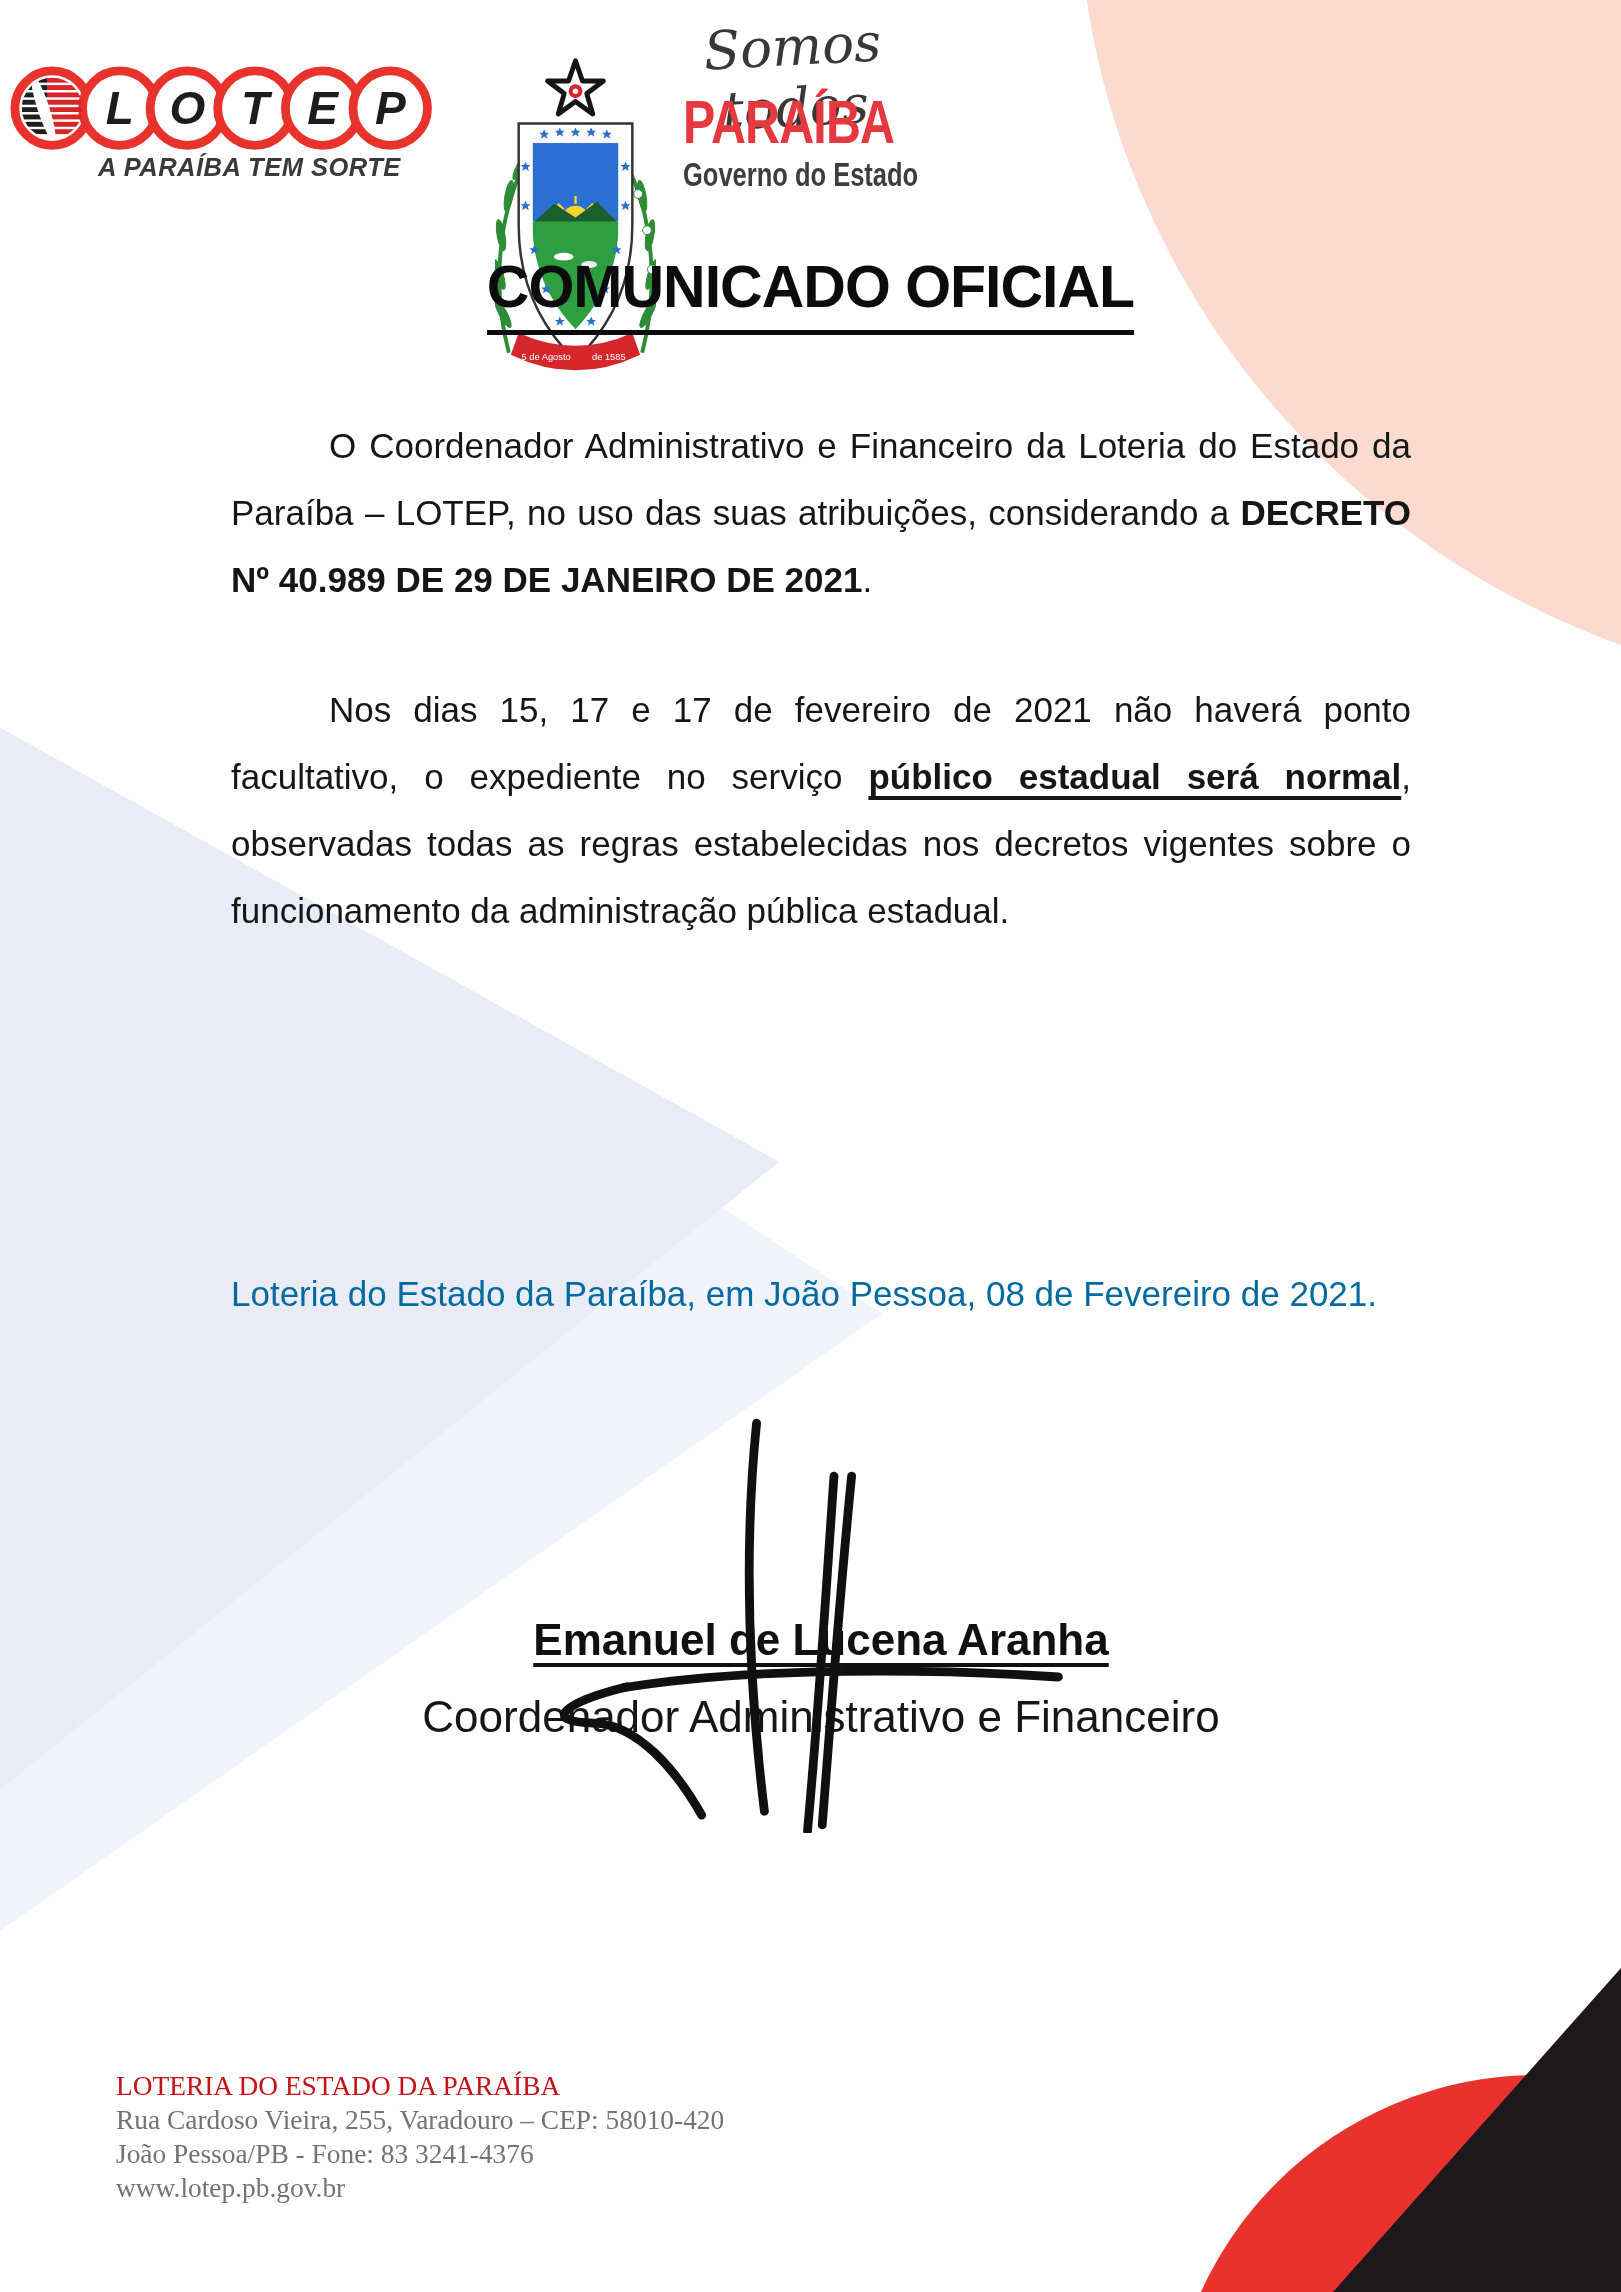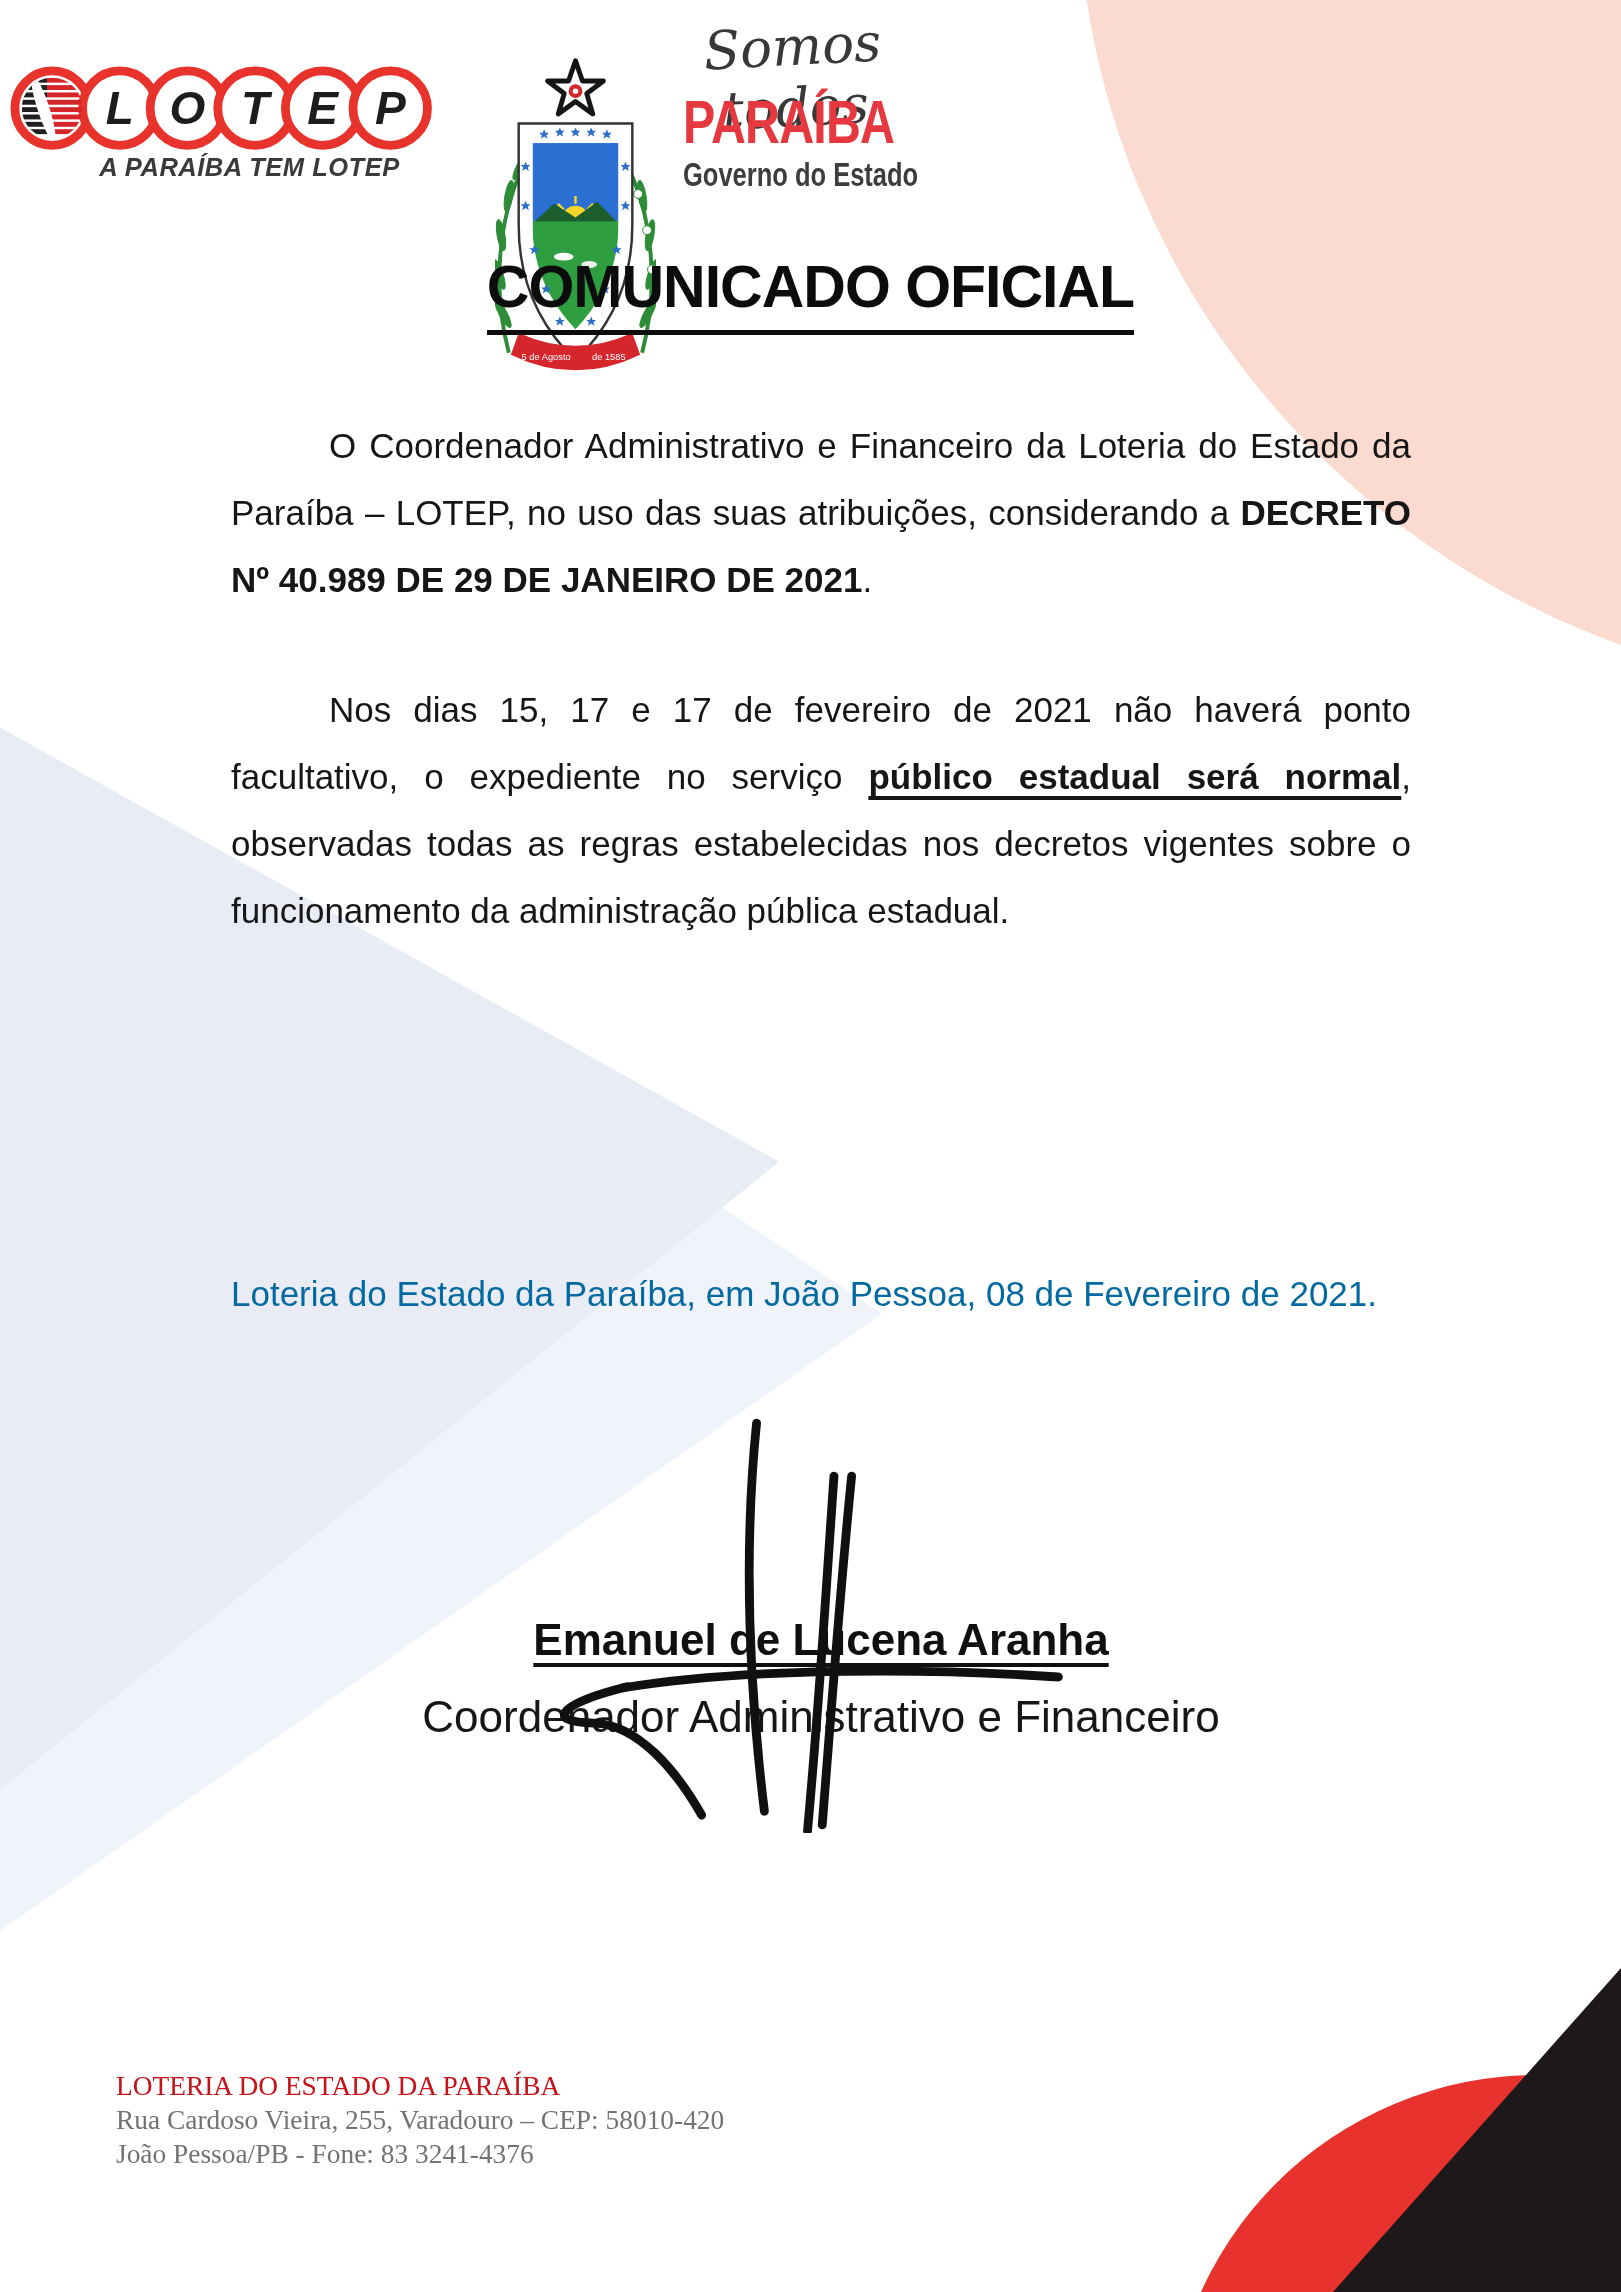--- a/index.html
+++ b/index.html
@@ -133,21 +133,21 @@
       <ellipse cx="34" cy="48" rx="6" ry="36" fill="#ffffff" transform="rotate(-18 34 48)"></ellipse>
     </g>
     <g font-family="Liberation Sans, sans-serif" font-size="47" font-weight="bold" font-style="italic" fill="#1d1d1d" text-anchor="middle">
       <text x="112" y="64">L</text>
       <text x="181" y="64">O</text>
       <text x="250" y="64">T</text>
       <text x="319" y="64">E</text>
       <text x="388" y="64">P</text>
     </g>
   </svg>
-  <div id="lotep-tagline">A PARAÍBA TEM LOTEP</div>
+  <div id="lotep-tagline">A PARAÍBA TEM SORTE</div>
 
   <svg id="coat-of-arms" width="161" height="338" viewBox="0 0 164 345">
     <defs>
       <clipPath id="innerShield">
         <path d="M 38,96 L 126,96 L 126,178 Q 126,240 82,286 Q 38,240 38,178 Z"></path>
       </clipPath>
       <path id="st" d="M0,-5 L1.5,-1.5 L5,-1.5 L2.3,1 L3.4,4.5 L0,2.2 L-3.4,4.5 L-2.3,1 L-5,-1.5 L-1.5,-1.5 Z"></path>
     </defs>
 
     <g stroke="#2e8b37" fill="#2e8b37">
@@ -245,16 +245,17 @@
       <path d="M 869,1506 C 857,1625 849,1735 839,1862"></path>
       <path d="M 636,1722 C 770,1700 960,1703 1080,1711"></path>
       <path d="M 640,1721 C 575,1737 552,1757 606,1758 C 650,1759 690,1806 716,1852"></path>
     </g>
   </svg>
 
   <div id="footer">
     <div class="f-red">LOTERIA DO ESTADO DA PARAÍBA</div>
     <div class="f-black">Rua Cardoso Vieira, 255, Varadouro – CEP: 58010-420</div>
     <div class="f-black">João Pessoa/PB - Fone: 83 3241-4376</div>
+    <div class="f-black">www.lotep.pb.gov.br</div>
   </div>
 
 </div>
 
 
 </body></html>

